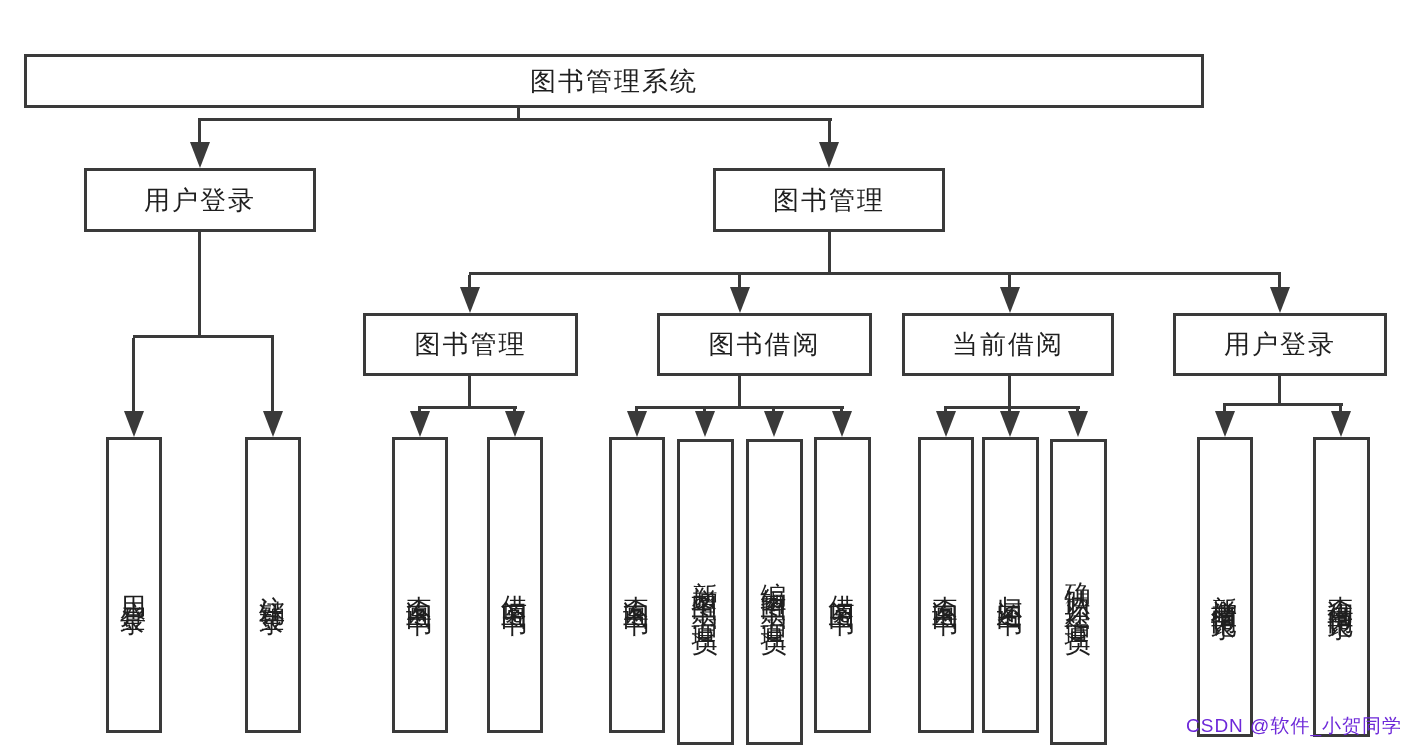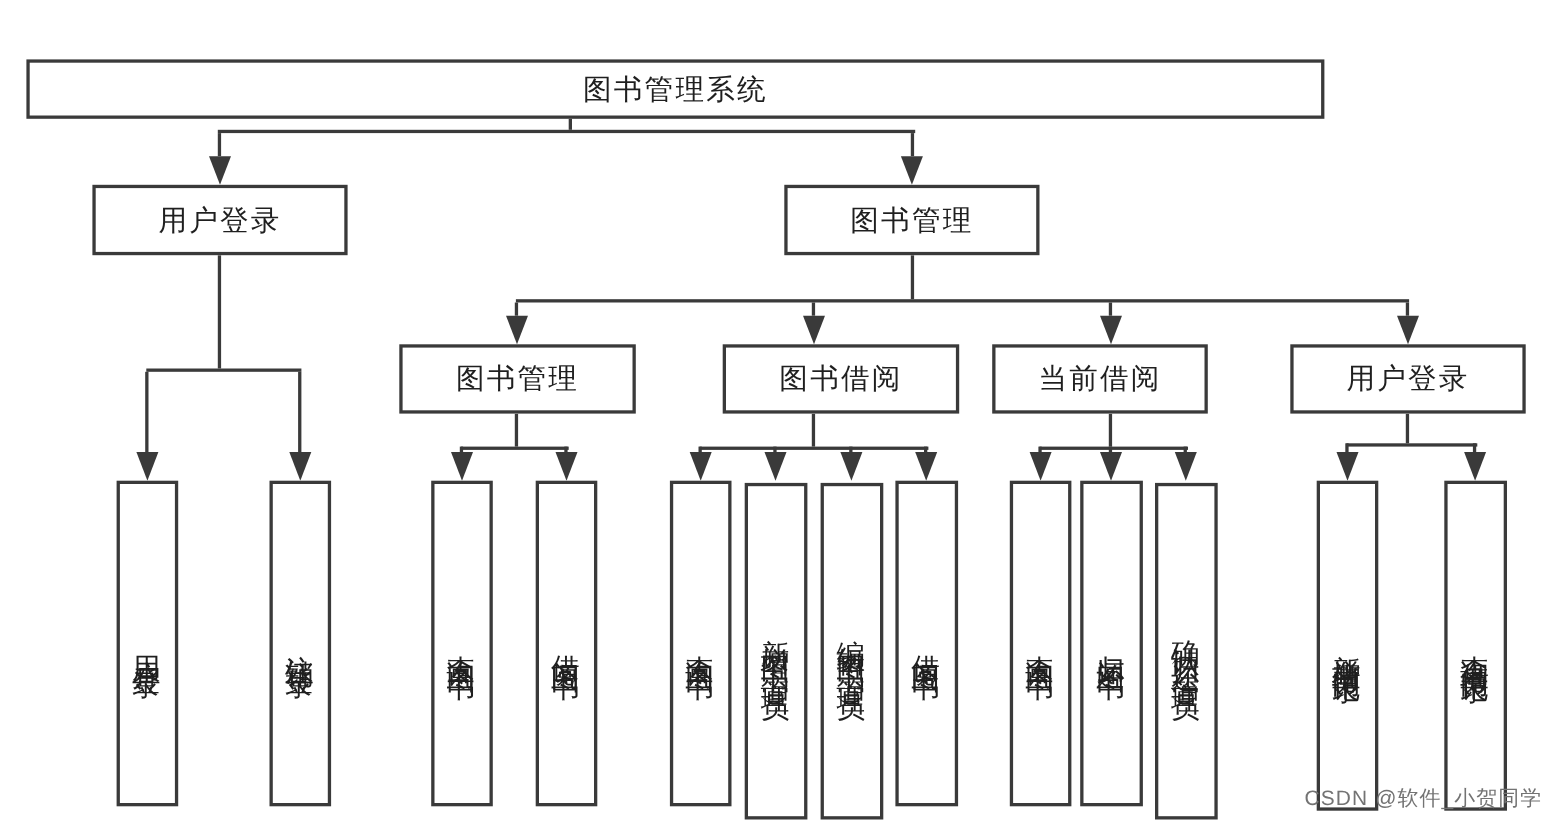--- a/index.html
+++ b/index.html
@@ -18,21 +18,21 @@
   .vbox.sp6 .label{letter-spacing:4px;}
   .vbox.sp8 .label{letter-spacing:7px;}
   .vline,.hline{position:absolute;background:#3a3a3a;z-index:1;}
   .arrow{
     position:absolute;width:0;height:0;z-index:1;
     border-left:10px solid transparent;border-right:10px solid transparent;
     border-top:26px solid #3a3a3a;
   }
   .watermark{
     position:absolute;left:1186px;top:713px;font-size:19px;letter-spacing:1px;
-    color:#737373;z-index:5;white-space:nowrap;
+    color:#6d28d9;z-index:5;white-space:nowrap;
   }
 </style>
 </head>
 <body>
 
 <div class="canvas">
 
   <div class="box" style="left:24px;top:14px;width:1180px;height:54px;margin-top:40px;">
     <span class="label">图书管理系统</span>
   </div>
@@ -68,21 +68,21 @@
   <div class="arrow" style="left:1000px;top:287px;"></div>
   <div class="vline" style="left:1278px;top:275px;width:3px;height:12px;"></div>
   <div class="arrow" style="left:1270px;top:287px;"></div>
 
   <div class="box" style="left:363px;top:313px;width:215px;height:63px;">
     <span class="label">图书管理</span>
   </div>
   <div class="box" style="left:633px;top:313px;width:215px;height:63px;margin-left:24px;">
     <span class="label">图书借阅</span>
   </div>
-  <div class="box" style="left:902px;top:313px;width:196px;height:63px;">
+  <div class="box" style="left:902px;top:313px;width:212px;height:63px;">
     <span class="label">当前借阅</span>
   </div>
   <div class="box" style="left:1173px;top:313px;width:214px;height:63px;">
     <span class="label">用户登录</span>
   </div>
 
   <div class="vline" style="left:468px;top:376px;width:3px;height:30px;"></div>
   <div class="hline" style="left:419px;top:406px;width:98px;height:3px;"></div>
   <div class="vline" style="left:418px;top:406px;width:3px;height:8px;"></div>
   <div class="arrow" style="left:410px;top:411px;"></div>

